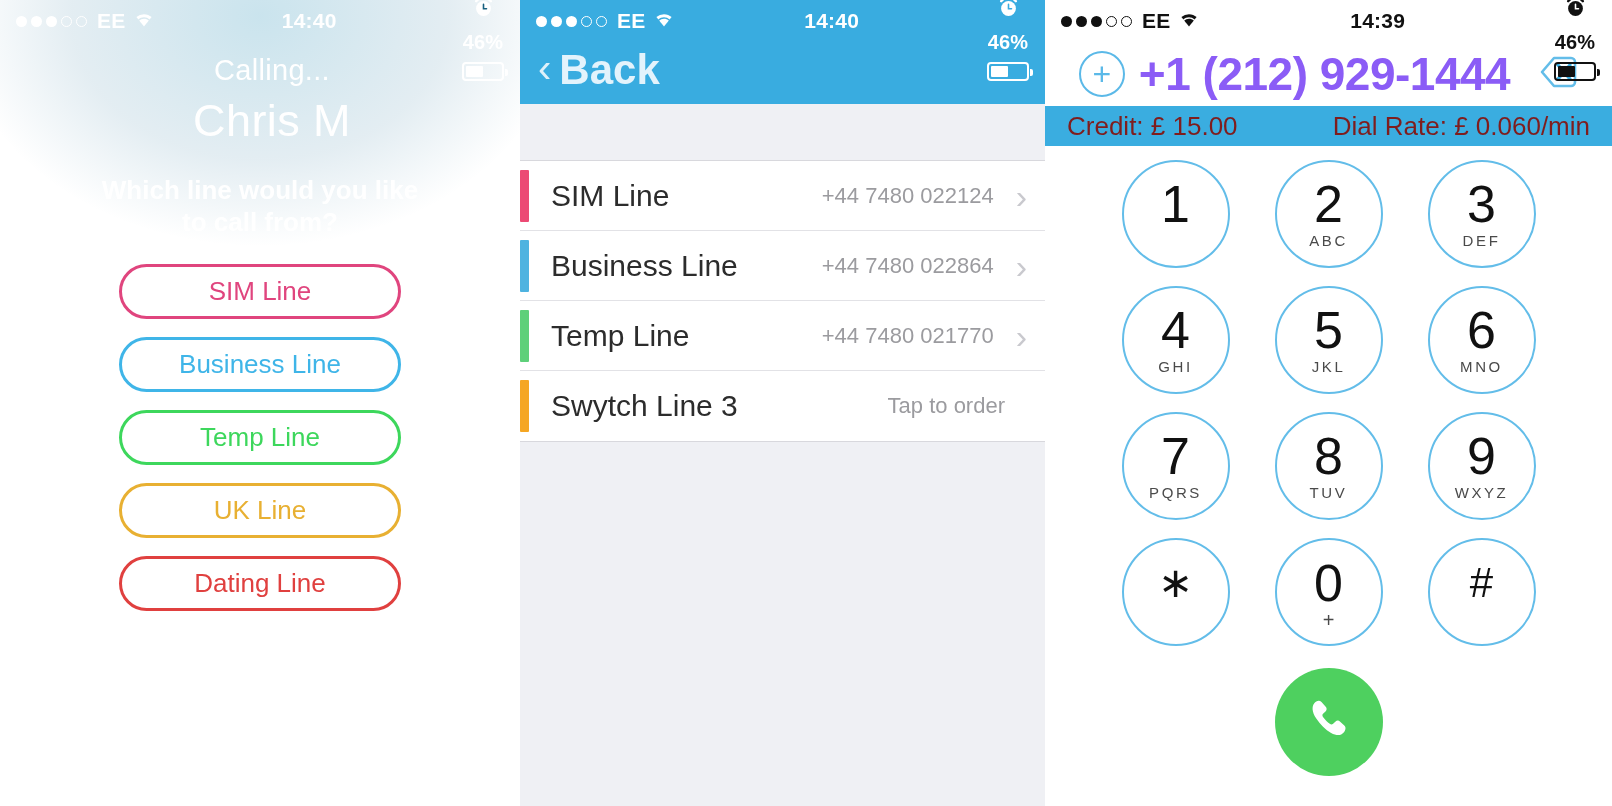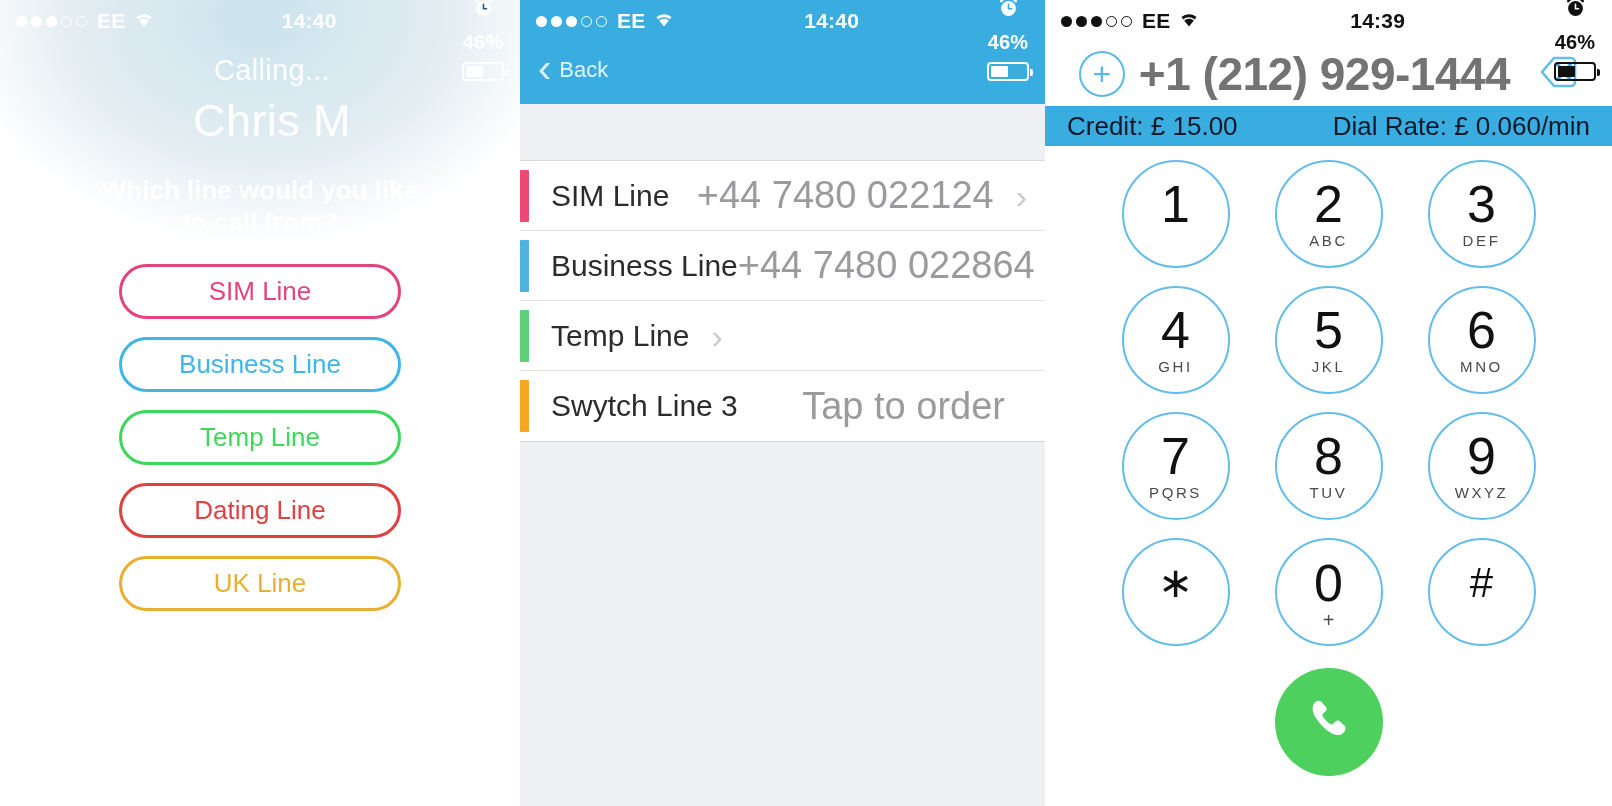--- a/index.html
+++ b/index.html
@@ -56,52 +56,52 @@
 
   
   .panel-manage{ width:525px; height:806px; background:#eff0f4; position:relative; overflow:hidden;}
   .nav-blue{ background:#39ace0; }
   .nav-bar{
     height:62px; display:flex; align-items:center; padding:0 0 6px 18px; color:#fff;
     background:#39ace0;
   }
   .back-btn{ display:flex; align-items:center; gap:8px; cursor:pointer; }
   .chev-left{ font-size:40px; font-weight:300; line-height:1; margin-top:-4px; color:#dff1fa;}
-  .back-label{ font-size:22px; font-weight:400; color:#e3f3fc; }
+  .back-label{ font-size:42px; font-weight:700; color:#e3f3fc; }
   .nav-title{ font-size:32px; font-weight:700; margin-left:24px; color:#fff; letter-spacing:.2px;}
 
   .gray-gap{ height:57px; background:#eff0f4; border-bottom:1px solid #d8d8dd;}
   .num-list{ background:#fff; }
   .num-row{
     height:70px; display:flex; align-items:center; position:relative;
     border-bottom:1px solid #e2e2e6; cursor:pointer; background:#fff;
   }
   .num-row:last-child{ border-bottom:none; }
   .row-bar{ width:9px; height:52px; border-radius:1px; flex:0 0 9px; }
   .row-label{ font-size:30px; color:#2c2c2c; margin-left:22px; font-weight:400; white-space:nowrap;}
-  .row-value{ font-size:38px; color:#9b9b9f; margin-left:auto; font-weight:400; white-space:nowrap;}
+  .row-value{ font-size:22px; color:#9b9b9f; margin-left:auto; font-weight:400; white-space:nowrap;}
   .row-chev{ color:#c9c9ce; font-size:34px; font-weight:300; margin:0 18px 0 22px; line-height:1;}
   .list-end{ height:1px; background:#d8d8dd; }
 
   
   .panel-dial{ width:567px; height:806px; background:#fff; position:relative; overflow:hidden; display:flex; flex-direction:column;}
   .statusbar.dark{ color:#111; }
   .statusbar.dark .sb-center{ color:#111; }
 
   .number-row{ height:64px; display:flex; align-items:center; justify-content:center; gap:14px; padding:0 18px;}
   .plus-circle{
     width:46px; height:46px; border-radius:50%; border:2.5px solid #5bb9e8;
     display:flex; align-items:center; justify-content:center; color:#5bb9e8;
     font-size:32px; font-weight:300; line-height:1; flex:0 0 auto; cursor:pointer;
   }
-  .dialed-number{ font-size:46px; font-weight:700; color:#737373; letter-spacing:-.5px; white-space:nowrap;}
+  .dialed-number{ font-size:46px; font-weight:700; color:#8b5cf6; letter-spacing:-.5px; white-space:nowrap;}
   .backspace{ flex:0 0 auto; cursor:pointer; }
 
   .credit-bar{
-    height:40px; background:#3aade0; color:#0f172a; display:flex; align-items:center;
+    height:40px; background:#3aade0; color:#7f1d1d; display:flex; align-items:center;
     justify-content:space-between; padding:0 22px 0 22px; font-size:26px; font-weight:400;
   }
 
   .keypad{ flex:1; display:flex; flex-direction:column; align-items:center; padding-top:14px;}
   .key-row{ display:flex; gap:45px; margin-bottom:18px; }
   .key{
     width:108px; height:108px; border-radius:50%; border:2.5px solid #63bde9;
     background:#fff; display:flex; flex-direction:column; align-items:center;
     justify-content:center; cursor:pointer;
   }
@@ -170,25 +170,25 @@
     <div class="line-buttons">
       <button class="line-btn" style="border-color: rgb(224, 69, 126); color: rgb(224, 69, 126);">
         <span>SIM Line</span>
       </button>
       <button class="line-btn" style="border-color: rgb(63, 181, 232); color: rgb(63, 181, 232);">
         <span>Business Line</span>
       </button>
       <button class="line-btn" style="border-color: rgb(61, 215, 92); color: rgb(61, 215, 92);">
         <span>Temp Line</span>
       </button>
+      <button class="line-btn" style="border-color: rgb(232, 176, 50); color: rgb(232, 176, 50);">
+        <span>UK Line</span>
+      </button>
       <button class="line-btn" style="border-color: rgb(224, 64, 63); color: rgb(224, 64, 63);">
         <span>Dating Line</span>
-      </button>
-      <button class="line-btn" style="border-color: rgb(232, 176, 50); color: rgb(232, 176, 50);">
-        <span>UK Line</span>
       </button>
     </div>
   </div>
 
   <div class="panel-manage">
 
     <div class="statusbar nav-blue">
       <div class="sb-left">
         <span class="dots">
           <span class="dot f"></span>
@@ -245,20 +245,21 @@
       </div>
       <div class="num-row">
         <span class="row-bar" style="background: rgb(78, 179, 224);"></span>
         <span class="row-label">Business Line</span>
         <span class="row-value">+44 7480 022864</span>
         <span class="row-chev">›</span>
       </div>
       <div class="num-row">
         <span class="row-bar" style="background: rgb(94, 208, 122);"></span>
         <span class="row-label">Temp Line</span>
+        <span class="row-value">+44 7480 021770</span>
         <span class="row-chev">›</span>
       </div>
       <div class="num-row">
         <span class="row-bar" style="background: rgb(245, 166, 35);"></span>
         <span class="row-label">Swytch Line 3</span>
         <span class="row-value">Tap to order</span>
         <span class="row-chev"></span>
       </div>
     </div>
     <div class="list-end"></div>

